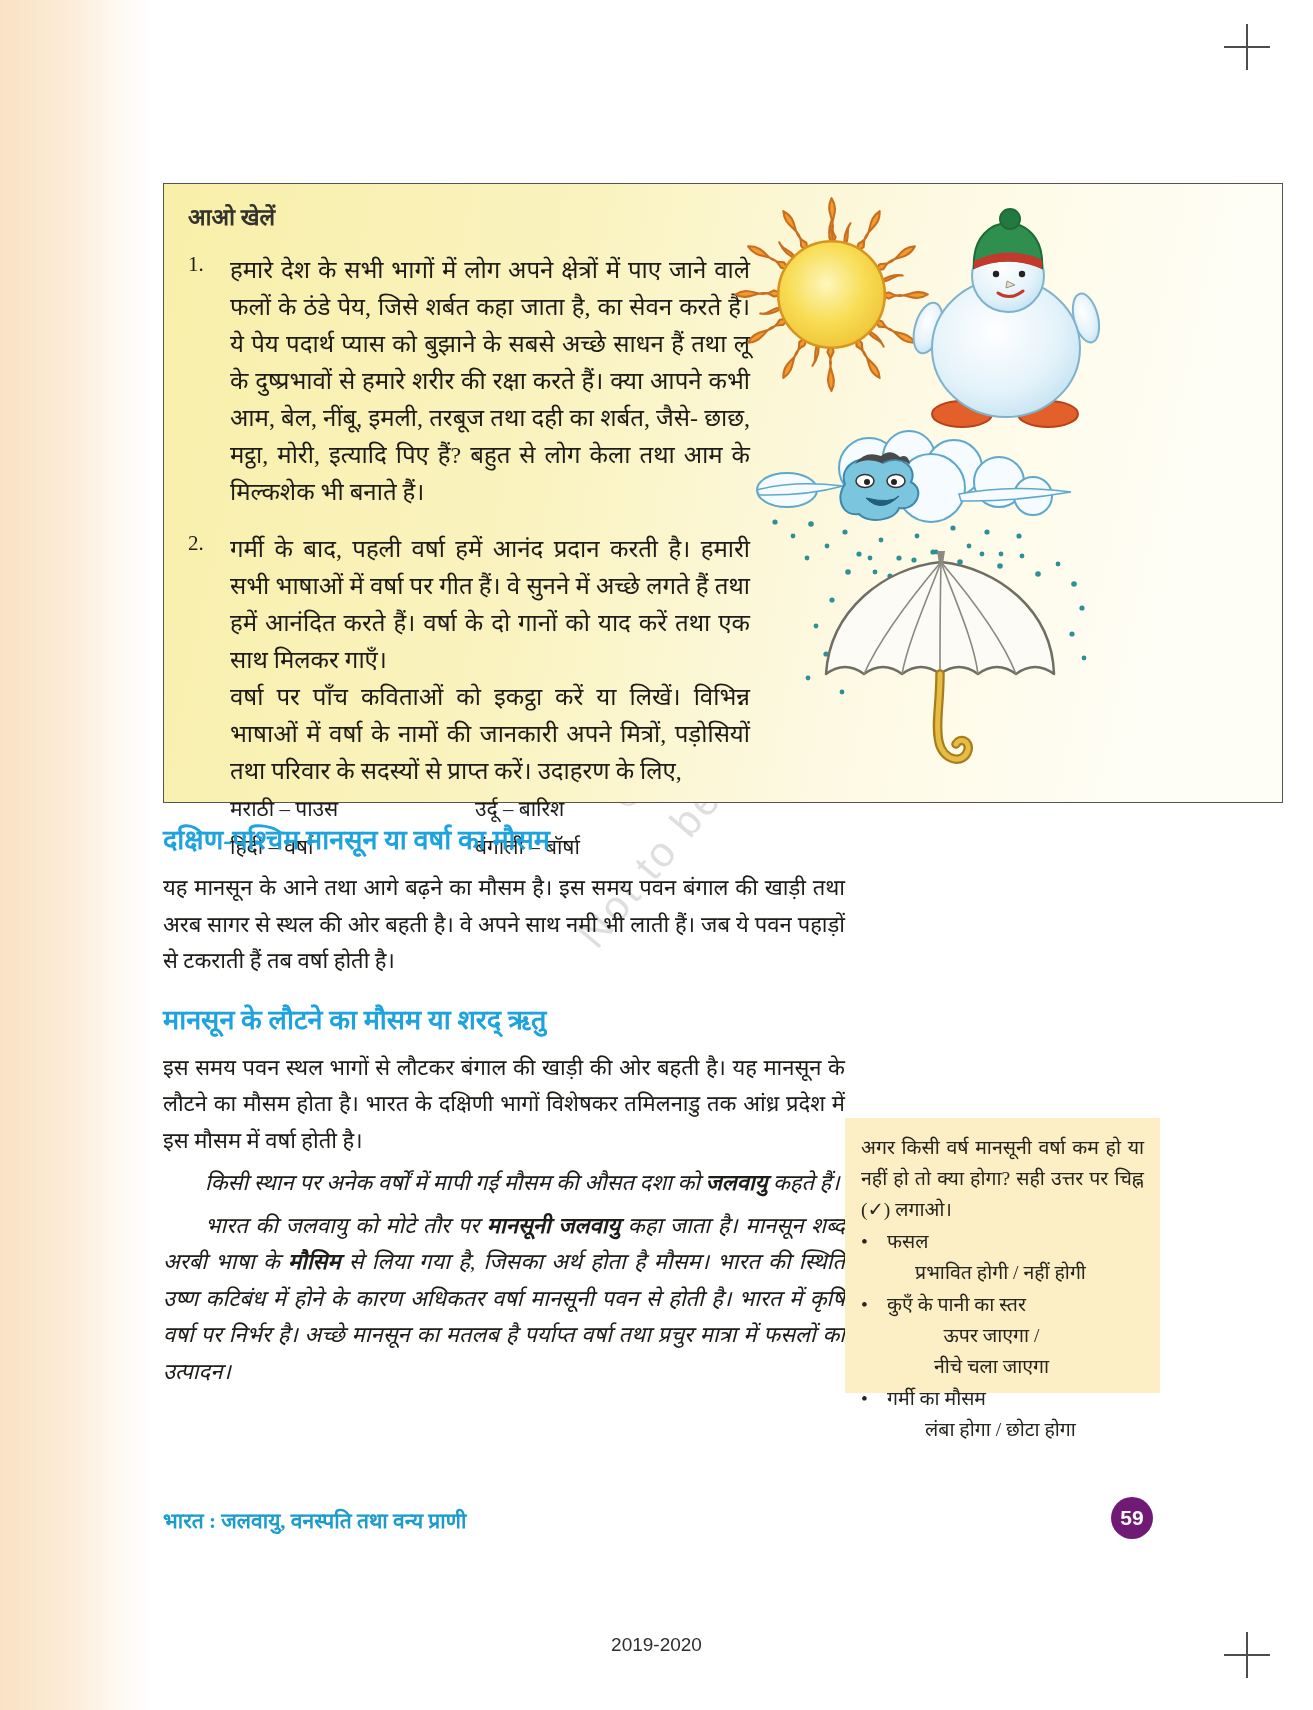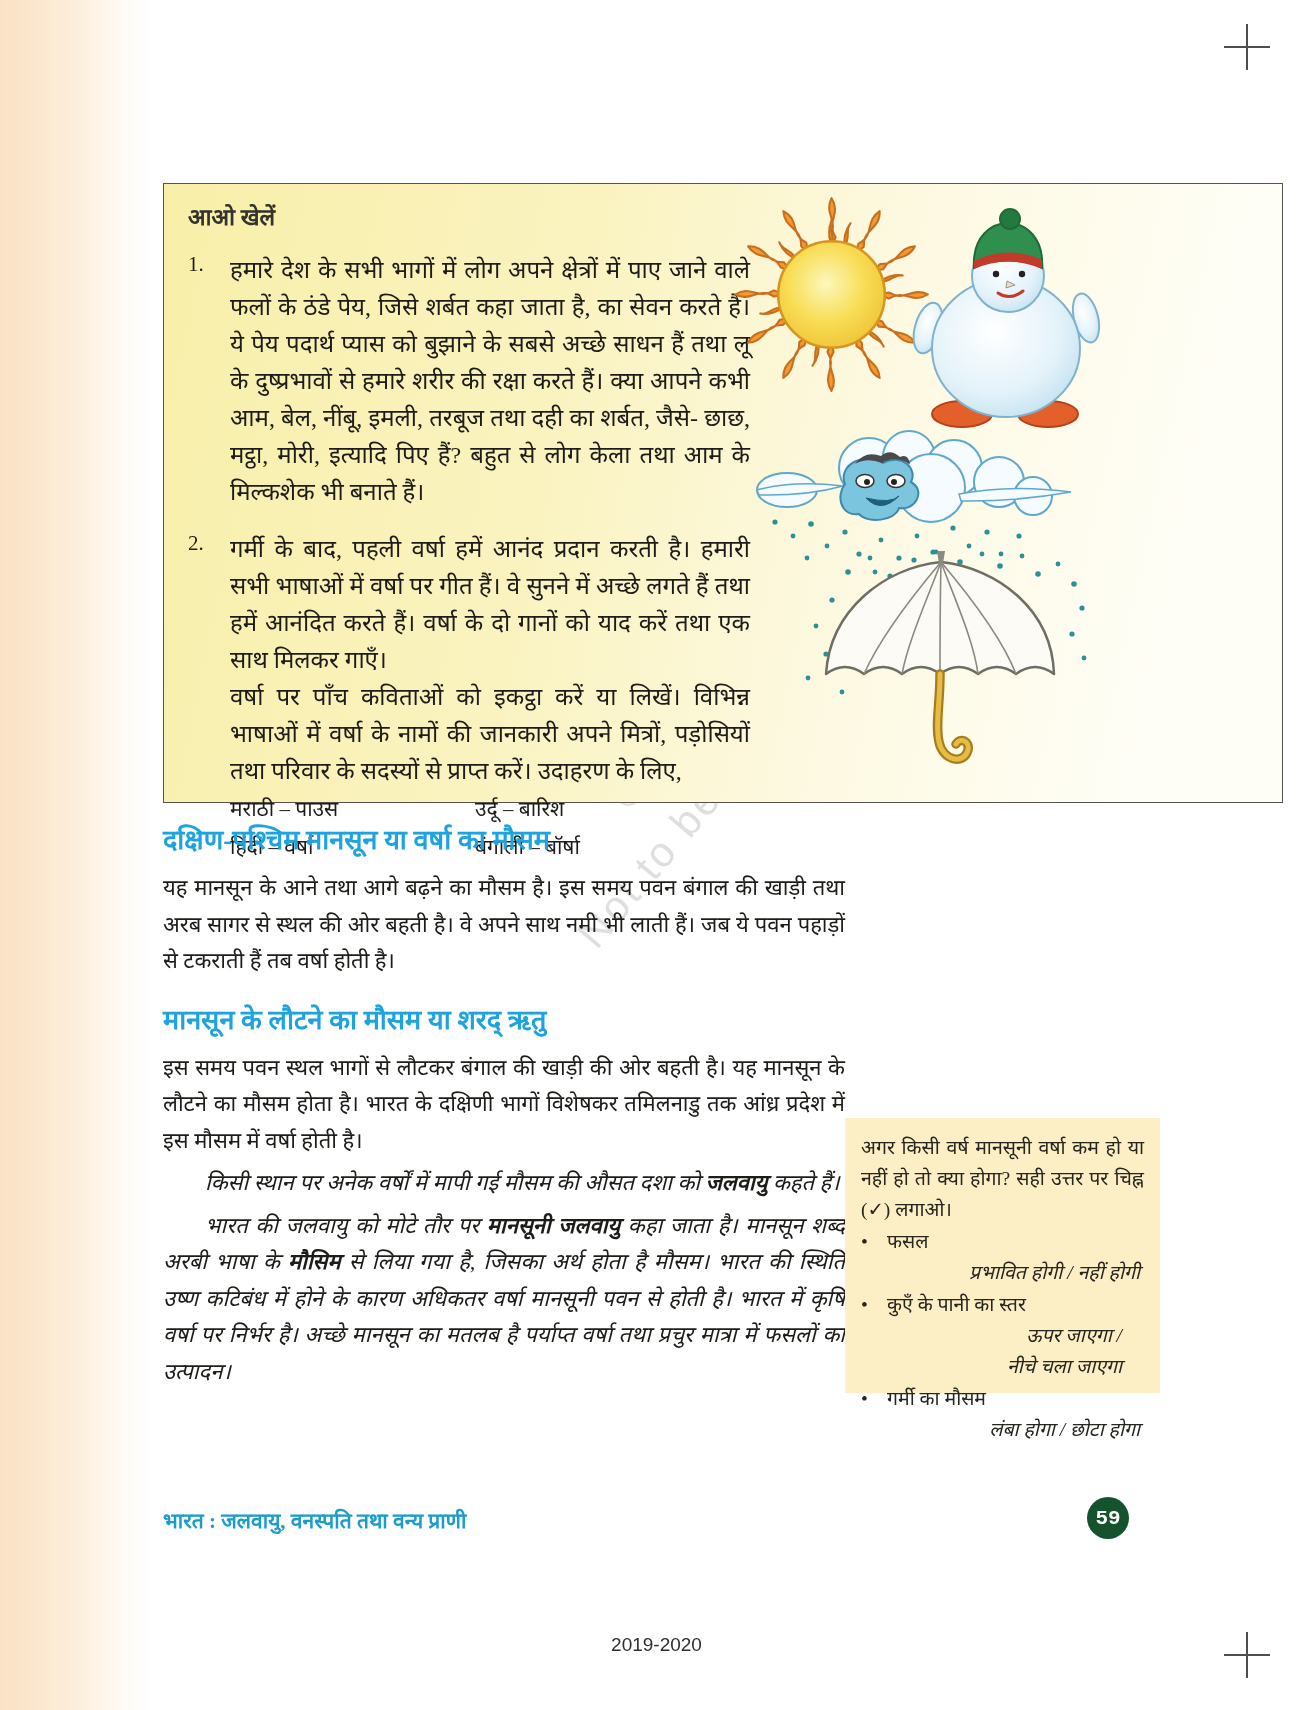--- a/index.html
+++ b/index.html
@@ -52,41 +52,41 @@
 
   
   .question-box {
     position:absolute; left:845px; top:1118px; width:315px; height:275px;
     box-sizing:border-box; background:#fceec5; padding:14px 16px;
     font-size:19.5px; line-height:31px; color:#26251f;
   }
   .qb-intro { text-align:justify; }
   .qb-item-row { display:flex; margin-top:1px; }
   .qb-bullet { width:26px; flex:none; }
-  .qb-opt { text-align:right; padding-right:4px;font-style:italic; }
+  .qb-opt { text-align:center; padding-right:4px; }
   .qb-opt.inset { padding-right:22px; }
 
   
   .watermark {
     position:absolute; left:420px; top:680px; width:580px;
     transform:rotate(-50deg);
     color:#b9b9b9; opacity:0.45; font-family:"Liberation Sans",sans-serif;
     font-size:42px; letter-spacing:3px; text-align:center; line-height:64px;
     pointer-events:none;
   }
 
   
   .footer-chapter {
     position:absolute; left:163px; top:1506px; font-size:21px; color:#1b9ccd;
     font-weight:bold;
   }
   .page-badge {
-    position:absolute; left:1087px; top:1497px; width:42px; height:42px;
-    border-radius:50%; background:#14532d; color:#ffffff;
-    font-family:Liberation Mono, monospace; font-weight:bold; font-size:21px;
+    position:absolute; left:1111px; top:1497px; width:42px; height:42px;
+    border-radius:50%; background:#701a75; color:#ffffff;
+    font-family:Liberation Sans, sans-serif; font-weight:bold; font-size:21px;
     display:flex; align-items:center; justify-content:center;
   }
   .year-line {
     position:absolute; left:0; right:0; top:1634px; text-align:center;
     font-family:"Liberation Sans",sans-serif; font-size:19px; color:#2f2f2f;
   }
 </style>
 </head>
 <body>
 

